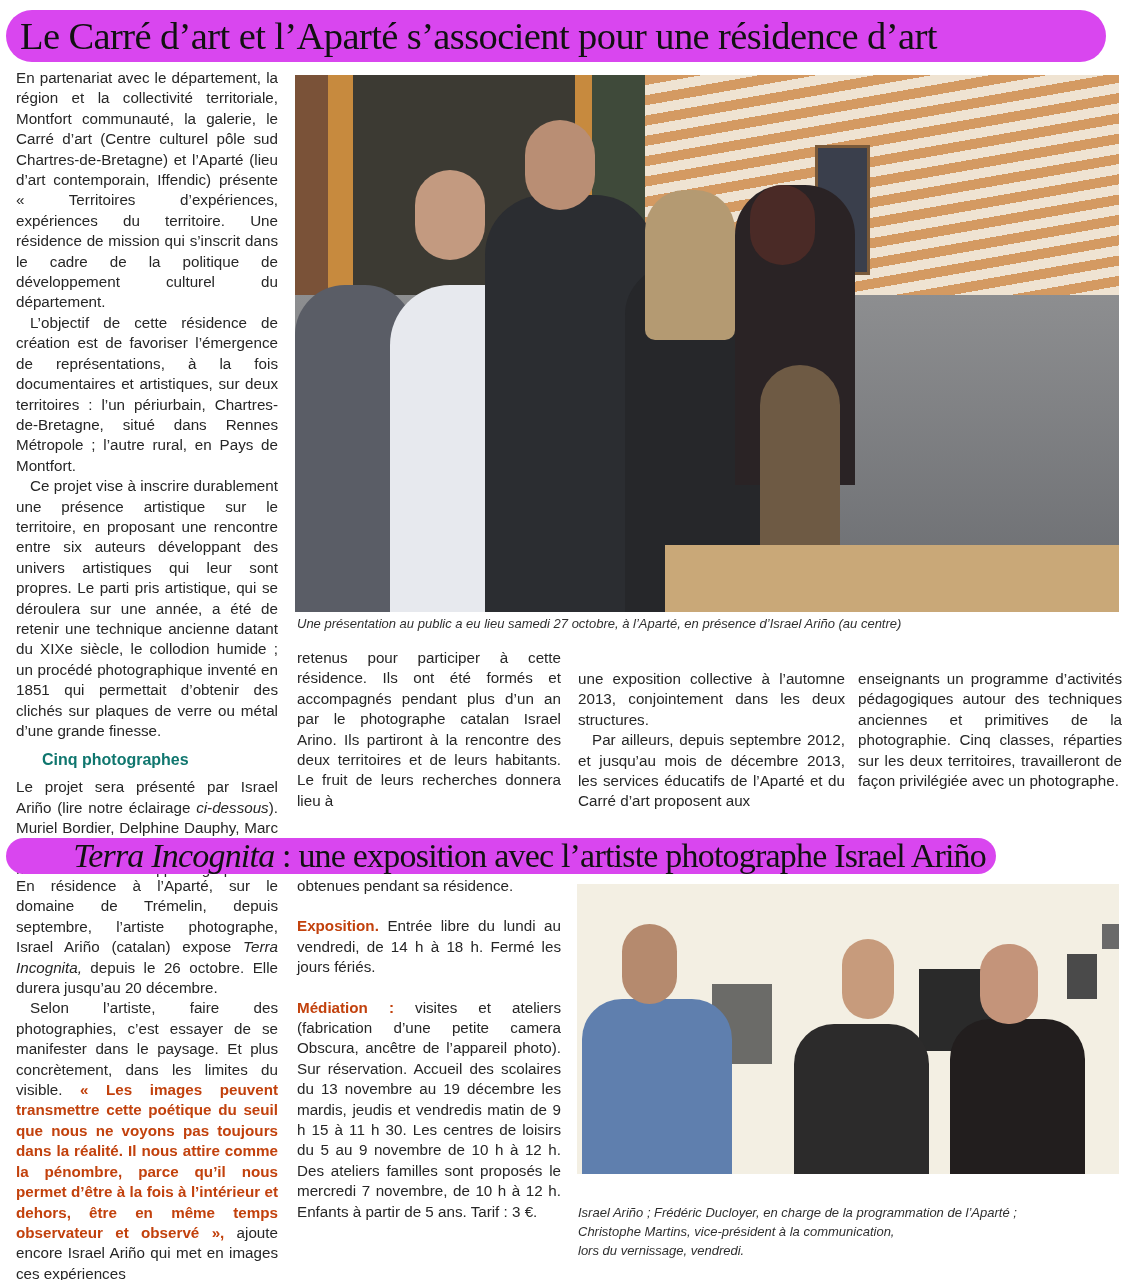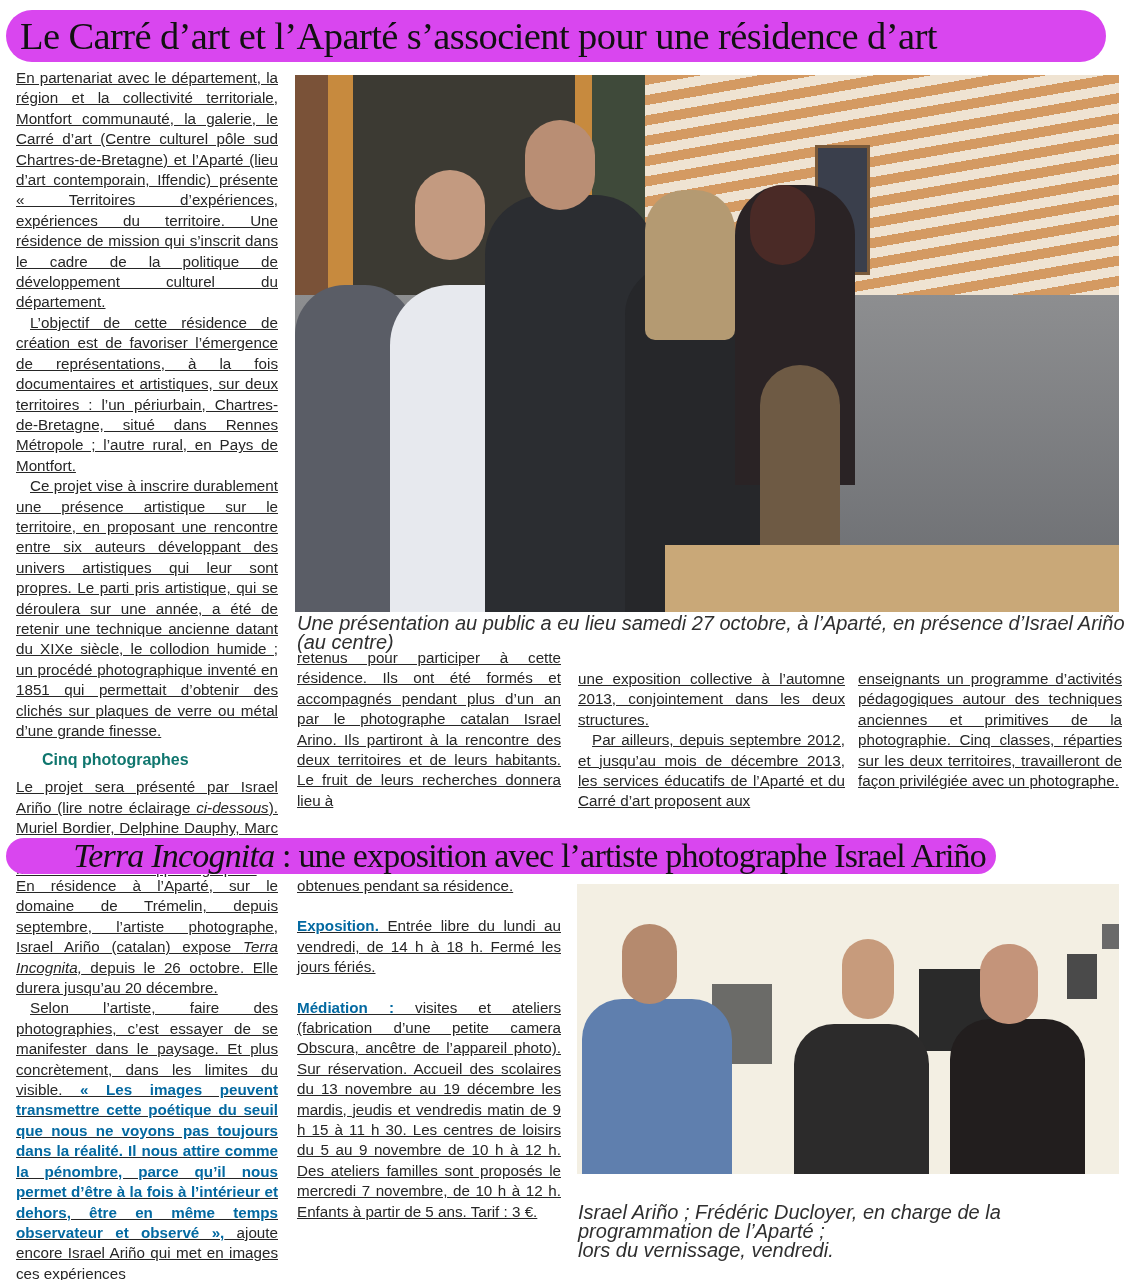--- a/index.html
+++ b/index.html
@@ -12,43 +12,43 @@
     font-family: Liberation Serif, serif; letter-spacing: -0.6px;
   }
   #h1 { left: 6px; top: 10px; width: 1100px; height: 52px; padding: 0 14px; font-size: 38.5px; line-height: 52px; transform-origin: left; }
   #h2 { left: 6px; top: 838px; width: 990px; height: 36px; padding: 0 10px; font-size: 34px; line-height: 36px; letter-spacing: -0.8px; text-align: right; }
   #h2 em { font-style: italic; }
 
   .col {
     position: absolute; font-size: 15.2px; line-height: 20.4px; text-align: justify;
     hyphens: manual; color: #262626;
   }
-  .col p { text-indent: 0; text-decoration: underline; }
+  .col p { text-indent: 0; }
   .col p.ind { text-indent: 14px; }
   .col .gap { height: 20px; }
-  .col b { color: #0369a1; }
+  .col b { color: #c2410c; }
   .subhead { font-weight: bold; font-size: 16px; line-height: 22px; margin: 8px 0 6px 26px; color: #0f766e; text-align: left; }
 
   #left-col { left: 16px; top: 68px; width: 262px; }
   #mid-col-a { left: 297px; top: 648px; width: 264px; }
   #mid-col-b { left: 578px; top: 669px; width: 267px; }
   #mid-col-c { left: 858px; top: 669px; width: 264px; }
 
   #bot-col-a { left: 16px; top: 876px; width: 262px; }
   #bot-col-b { left: 297px; top: 876px; width: 264px; }
 
   .photo { position: absolute; overflow: hidden; }
   #photo1 { left: 295px; top: 75px; width: 824px; height: 537px;
     background:
       linear-gradient(90deg, rgba(0,0,0,0) 0 60%, rgba(180,120,70,0.0) 60%),
       linear-gradient(180deg, #6b4a30 0%, #8a6a48 18%, #8c8f94 48%, #5d6064 100%);
   }
   #photo2 { left: 577px; top: 884px; width: 542px; height: 290px; background: #f3efe3; }
 
-  .caption { position: absolute; font-style: italic; font-size: 20px; line-height: 19px; color: #2f2f2f; }
+  .caption { position: absolute; font-style: italic; font-size: 13px; line-height: 19px; color: #2f2f2f; }
   #caption1 { left: 297px; top: 614px; width: 830px; }
   #caption2 { left: 578px; top: 1203px; width: 550px; }
 
   
   .p1 { position: absolute; }
 </style>
 </head>
 <body>
 
 <div id="h1" class="headline">Le Carré d’art et l’Aparté s’associent pour une résidence d’art</div>
@@ -117,14 +117,15 @@
   <div class="p1" style="left:525px;top:40px;width:17px;height:25px;background:#6a6a6a;"></div>
   <div class="p1" style="left:5px;top:115px;width:150px;height:175px;background:#5f7fae;border-radius:40px 40px 0 0;"></div>
   <div class="p1" style="left:45px;top:40px;width:55px;height:80px;background:#b58a6e;border-radius:28px;"></div>
   <div class="p1" style="left:217px;top:140px;width:135px;height:150px;background:#2c2b2b;border-radius:40px 40px 0 0;"></div>
   <div class="p1" style="left:265px;top:55px;width:52px;height:80px;background:#c79b7c;border-radius:26px;"></div>
   <div class="p1" style="left:373px;top:135px;width:135px;height:155px;background:#221e1e;border-radius:40px 40px 0 0;"></div>
   <div class="p1" style="left:403px;top:60px;width:58px;height:80px;background:#c4947a;border-radius:28px;"></div>
 </div>
 <div id="caption2" class="caption">
   <div>Israel Ariño ; Frédéric Ducloyer, en charge de la programmation de l’Aparté ;</div>
+  <div>Christophe Martins, vice-président à la communication,</div>
   <div>lors du vernissage, vendredi.</div>
 </div>
 
 </body></html>

